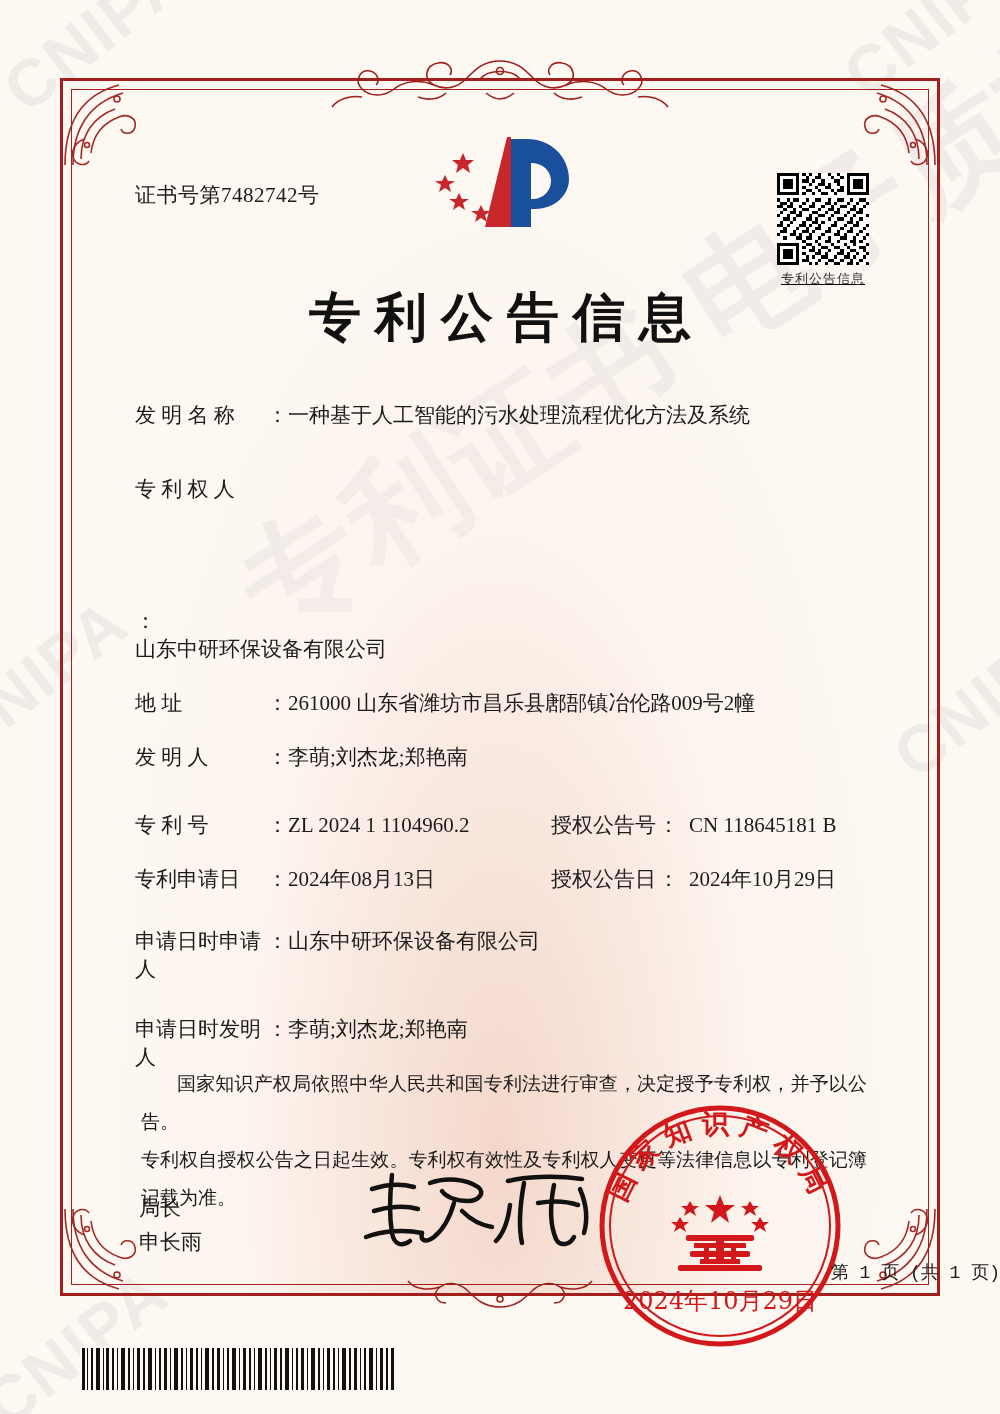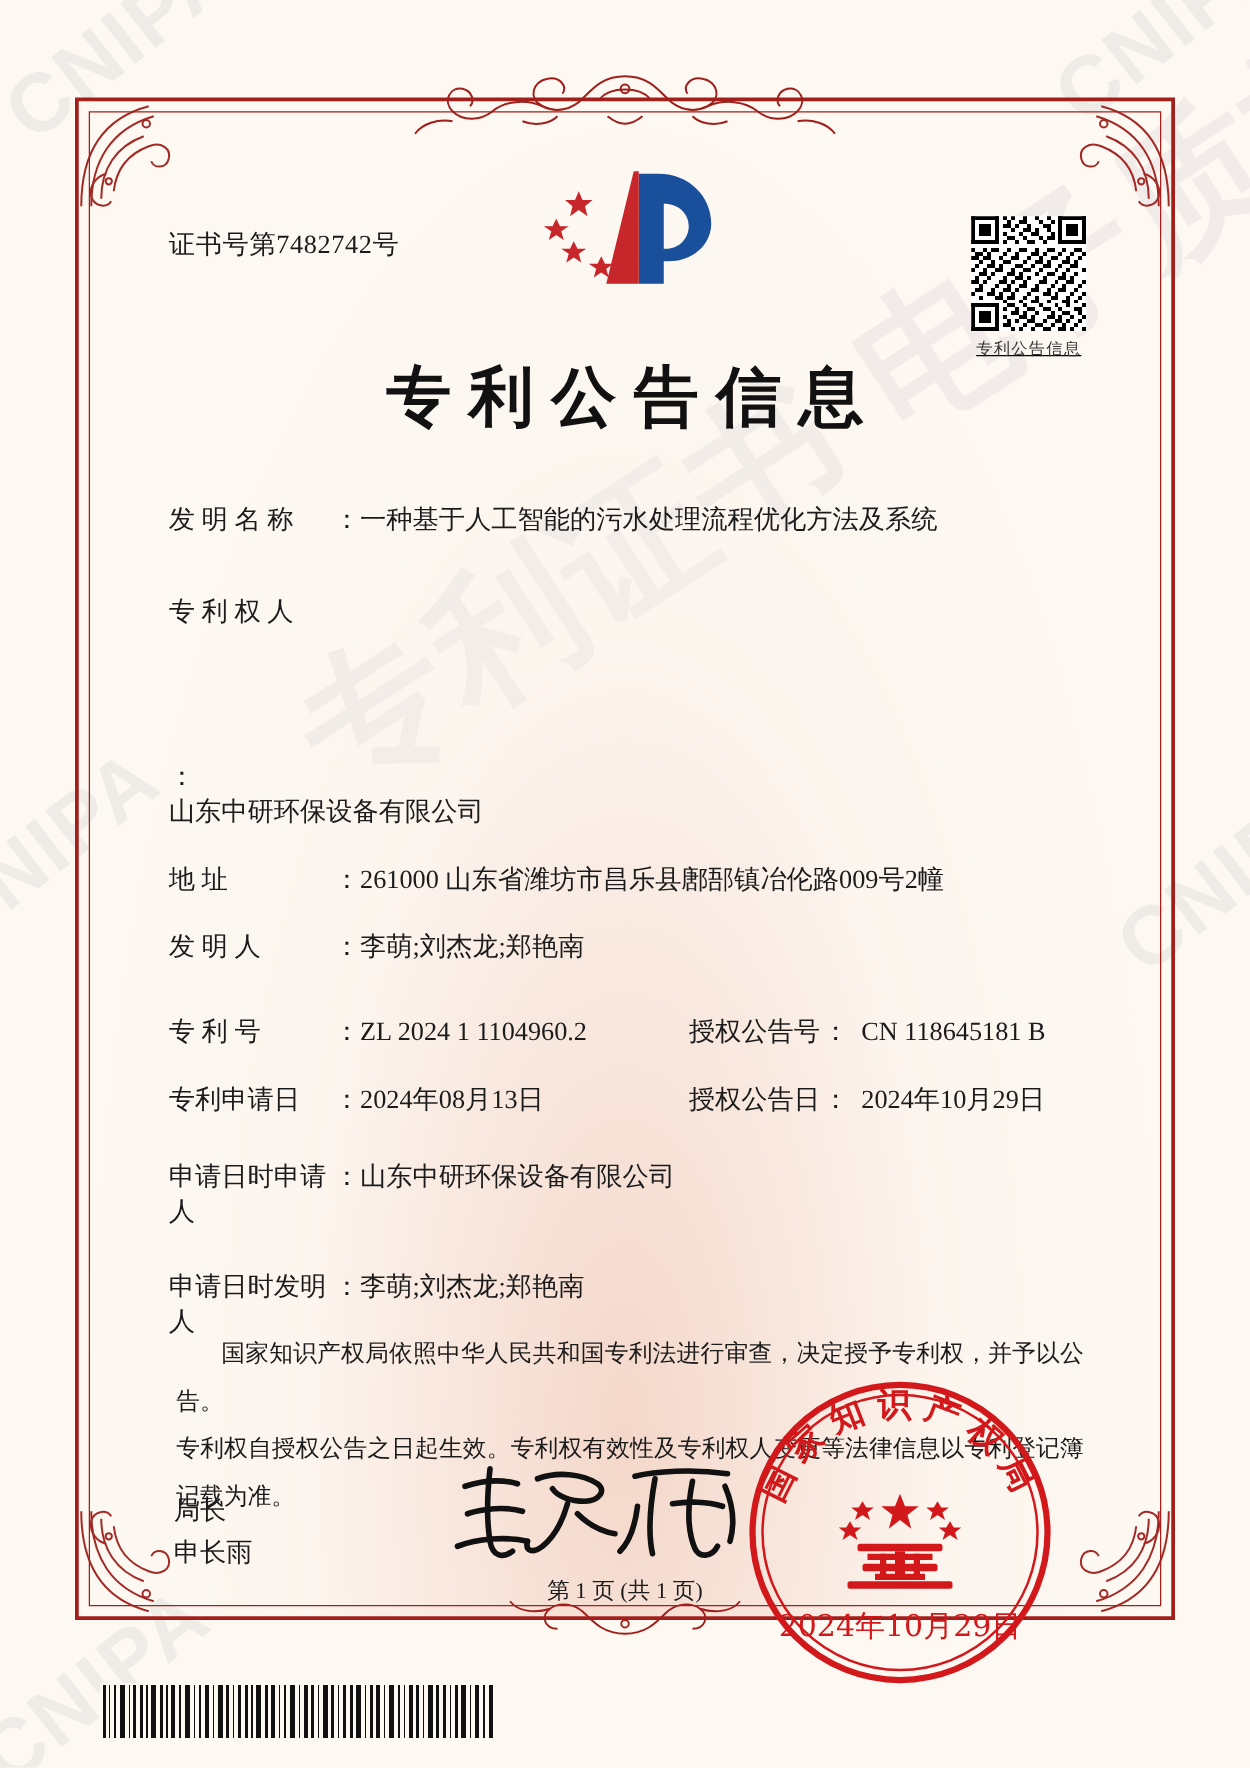--- a/index.html
+++ b/index.html
@@ -117,21 +117,21 @@
     position:absolute; left:295px; top:1078px;
     width:250px; height:100px; color:#111;
   }
   .signature svg { width:100%; height:100%; display:block; }
 
   .seal { position:absolute; right:92px; top:1020px; width:250px; height:250px; }
   .seal svg { width:100%; height:100%; display:block; }
 
   .page-no {
     position:absolute; left:0; right:0; bottom:130px;
-    text-align:center; font-size:18px; color:#1b1b1b;
+    text-align:right; font-size:18px; color:#1b1b1b;font-family:Liberation Mono, monospace;
   }
 
   .barcode { position:absolute; left:80px; bottom:22px; width:320px; height:46px; }
   .barcode svg { width:100%; height:100%; display:block; }
 </style>
 </head>
 <body>
 
 <div class="wm wm-cnipa wm-cn1">CNIPA</div>
 <div class="wm wm-cnipa wm-cn2">CNIPA</div>

